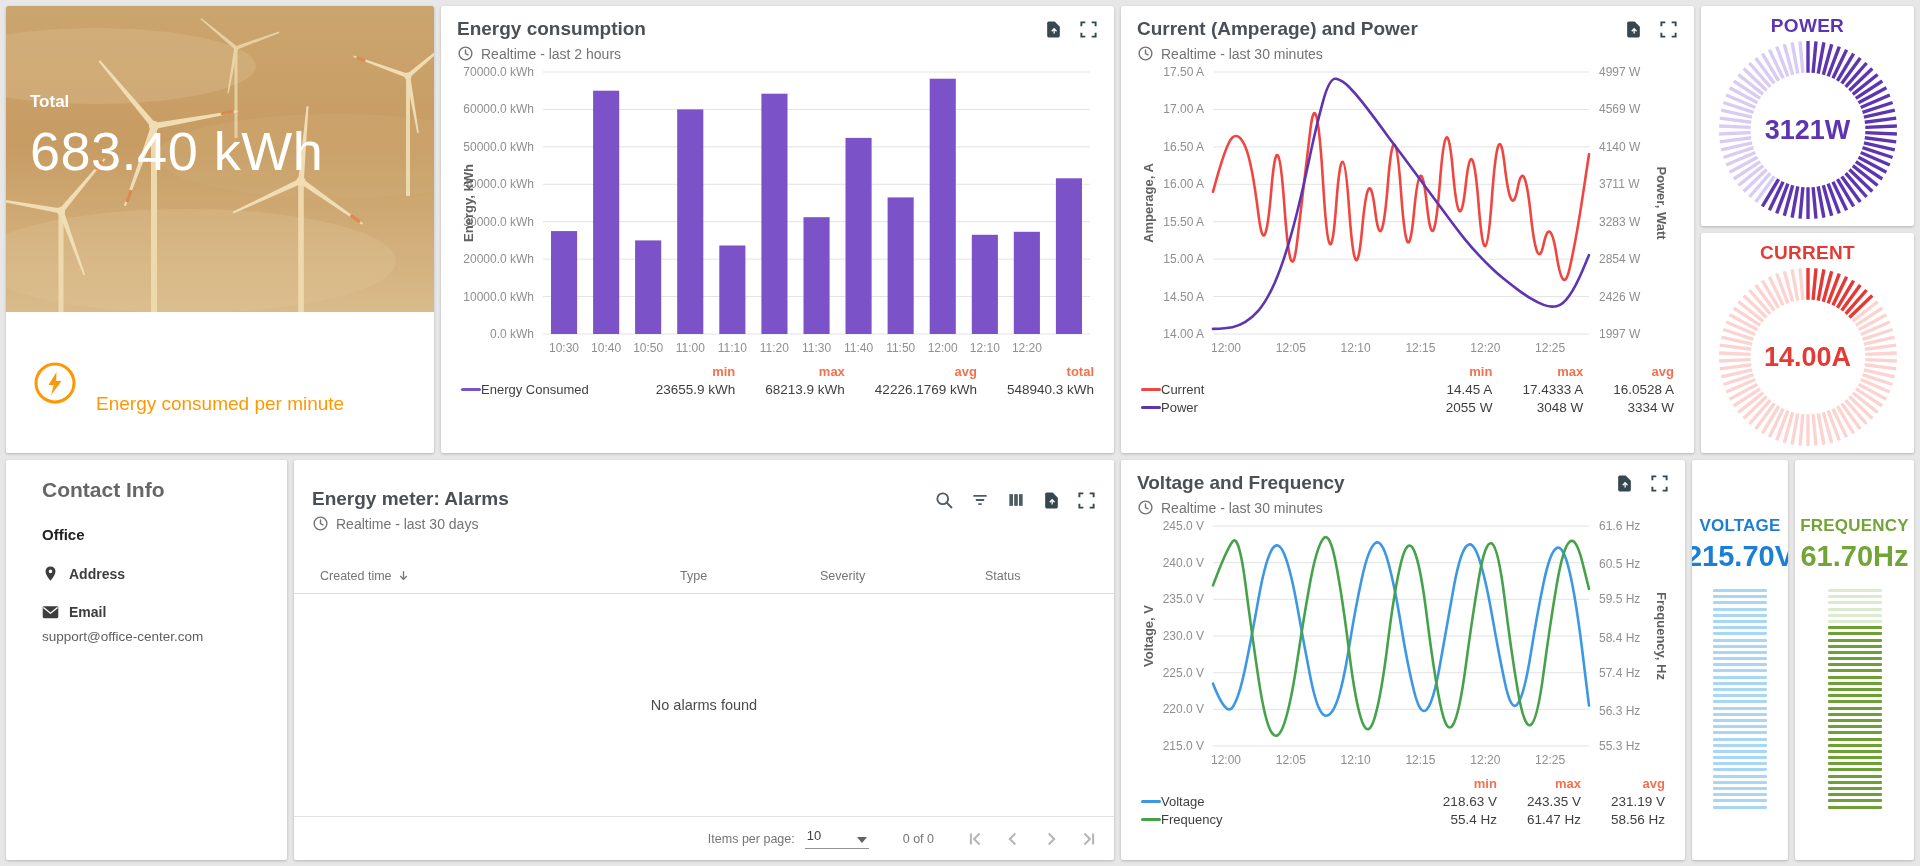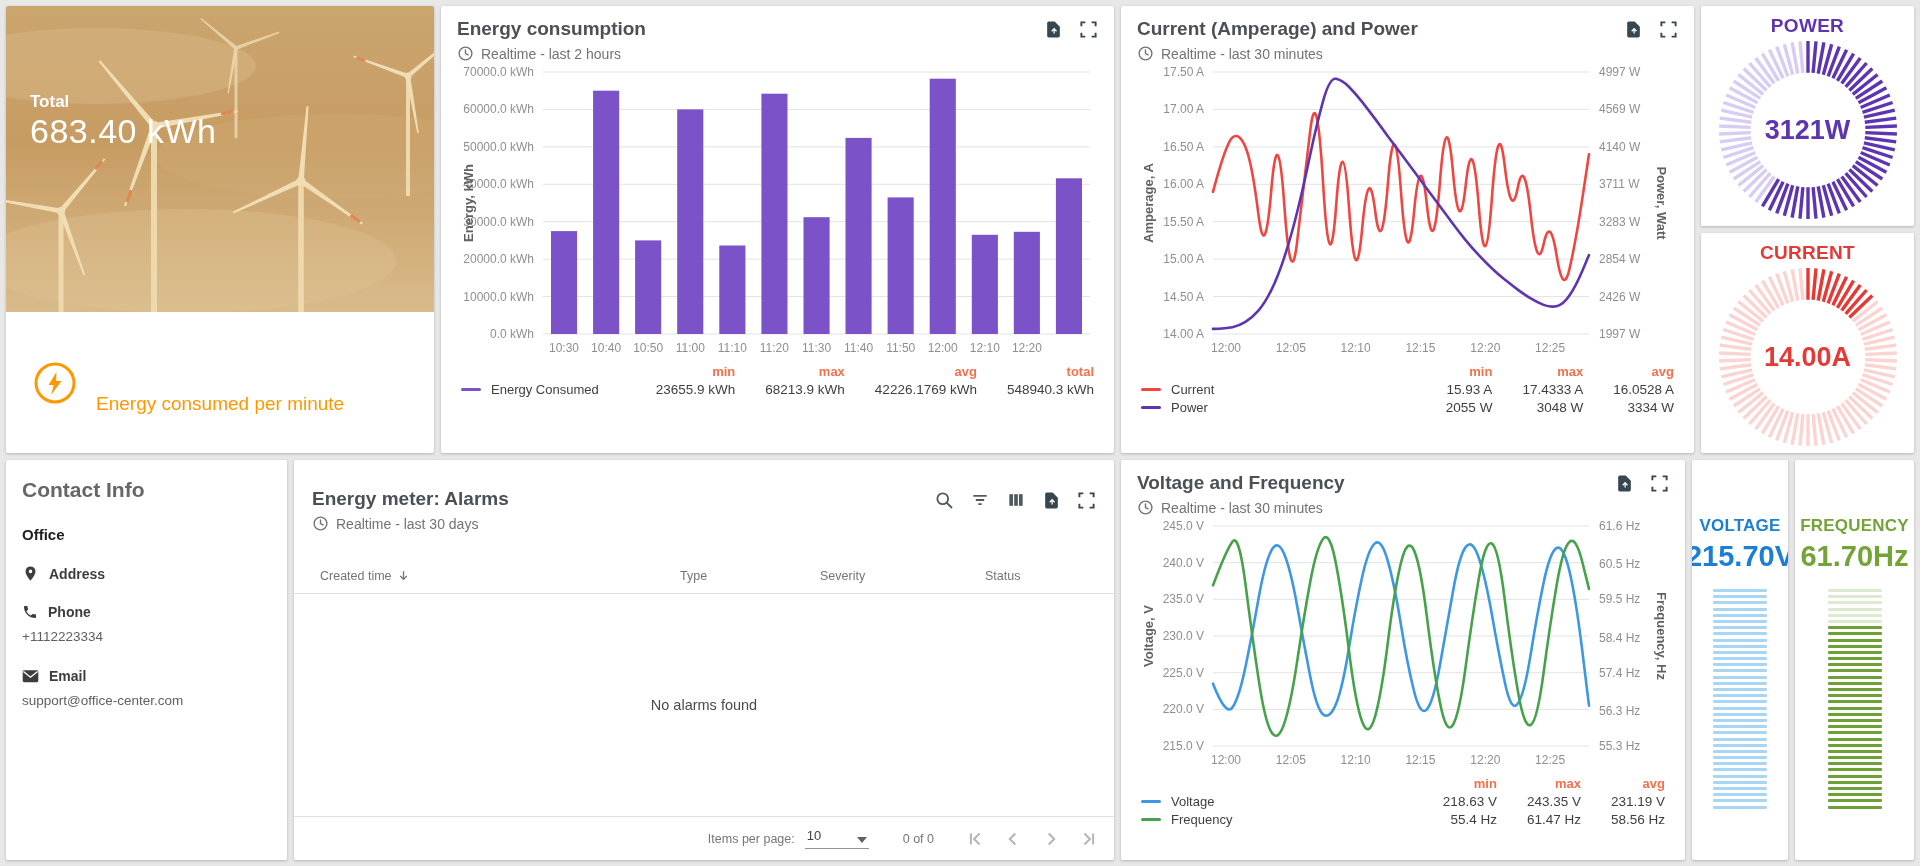--- a/index.html
+++ b/index.html
@@ -9,52 +9,52 @@
   .row1 { height:447px; }
   .row2 { flex:1; min-height:0; }
   .card { background:#fff; border-radius:2px; box-shadow:0 1px 3px rgba(0,0,0,.22); position:relative; overflow:hidden; }
 
   
   .total-card { width:428px; display:flex; flex-direction:column; }
   .photo { height:306px; position:relative; }
   .photo svg { display:block; width:100%; height:100%; }
   .photo-overlay { position:absolute; left:24px; top:86px; color:#fff; }
   .total-label { font-size:17px; font-weight:700; }
-  .total-value { font-size:34px; font-weight:300; letter-spacing:0.5px; }
+  .total-value { font-size:54px; font-weight:300; margin-top:8px; letter-spacing:0.5px; }
   .total-footer { flex:1; display:flex; align-items:center; gap:18px; padding:0 26px; }
   .total-footer-label { color:#ff9800; font-size:19px; font-weight:500;margin-top:42px; }
 
   
   .chart-card { padding:12px 16px 8px 16px; display:flex; flex-direction:column; }
   .card-head { display:flex; justify-content:space-between; align-items:flex-start; }
   .card-title { font-size:19px; font-weight:700; color:#4b5056; }
   .toolbar { display:flex; gap:16px; align-items:center; margin-top:2px; }
   .toolbar svg { display:block; cursor:pointer; }
   .subtitle { display:flex; align-items:center; gap:7px; margin-top:5px; color:#737373; font-size:14px; }
   .chart-area { width:100%; }
   .energy-chart-area, .cp-chart-area { height:298px; }
   .vf-chart-area { height:256px; }
   svg text { font-family:"Liberation Sans", sans-serif; }
 
   .legend { display:grid; margin-top:4px; padding:0 4px; row-gap:3px; align-items:center; }
   .lg-hdr { color:#f4714e; font-size:13px; font-weight:700; text-align:right; padding-left:30px; }
   .lg-val { color:#3f3f3f; font-size:13.5px; text-align:right; padding-left:30px; }
-  .lg-name { display:flex; align-items:center; gap:10px; color:#3f3f3f; font-size:13px; cursor:pointer; }
+  .lg-name { display:flex; align-items:center; color:#3f3f3f; font-size:13px; cursor:pointer; }
   .lg-swatch { width:20px; height:3px; border-radius:2px; display:inline-block; }
 
   
   .gauge-col { flex:1; display:flex; flex-direction:column; gap:7px; }
   .gauge-card { flex:1; display:flex; flex-direction:column; align-items:center; padding-top:9px; }
   .gauge-title { font-size:19px; font-weight:700; letter-spacing:0.3px; }
   .radial-wrap { position:relative; width:182px; height:182px; margin-top:2px; }
   .radial-wrap svg { position:absolute; inset:0; }
   .radial-value { position:absolute; inset:0; display:flex; align-items:center; justify-content:center; font-size:27px; font-weight:700; }
 
   
-  .contact-card { width:281px; padding:18px 16px; }
+  .contact-card { width:281px; padding:18px 36px; }
   .contact-title { font-size:21px; font-weight:700; color:#666; }
   .office-label { font-size:15px; font-weight:700; color:#212121; margin-top:24px; }
   .c-section { margin-top:22px; }
   .c-label-row { display:flex; align-items:center; gap:10px; font-size:14px; font-weight:700; color:#3d3d3d; }
   .c-value { margin-top:8px; color:#5f5f5f; font-size:13.5px; line-height:1.35; }
 
   
   .alarms-card { width:820px; padding:28px 0 0 0; display:flex; flex-direction:column; }
   .alarms-head { padding:0 18px; }
   .alarm-table-head { display:grid; grid-template-columns:360px 140px 165px 1fr; padding:0 18px 0 26px; margin-top:26px; border-bottom:1px solid #e0e0e0; height:36px; align-items:center; color:#757575; font-size:12.5px; }
@@ -308,21 +308,21 @@
           </svg></div>
       <div class="legend" style="grid-template-columns: 1fr repeat(3, auto);">
           <div></div>
           <div class="lg-hdr">min</div>
           <div class="lg-hdr">max</div>
           <div class="lg-hdr">avg</div>
           <div class="lg-name">
             <span class="lg-swatch" style="background: rgb(239, 70, 65);"></span>
             <span>Current</span>
           </div>
-          <div class="lg-val">15.93 A</div>
+          <div class="lg-val">14.45 A</div>
           <div class="lg-val">17.4333 A</div>
           <div class="lg-val">16.0528 A</div>
           <div class="lg-name">
             <span class="lg-swatch" style="background: rgb(94, 53, 177);"></span>
             <span>Power</span>
           </div>
           <div class="lg-val">2055 W</div>
           <div class="lg-val">3048 W</div>
           <div class="lg-val">3334 W</div>
         </div>
@@ -500,29 +500,20 @@
       <div class="c-section">
         <div class="c-label-row">
           <svg width="17" height="17" viewBox="0 0 24 24">
               <path d="M12 2a7 7 0 0 0-7 7c0 5.25 7 13 7 13s7-7.75 7-13a7 7 0 0 0-7-7zm0 9.5A2.5 2.5 0 1 1 14.5 9 2.5 2.5 0 0 1 12 11.5z" fill="#3d3d3d"></path>
             </svg>
           <span>Address</span>
         </div>
       </div>
       <div class="c-section">
         <div class="c-label-row">
-          <svg width="16" height="16" viewBox="0 0 24 24">
-              <path d="M6.6 10.8a15.1 15.1 0 0 0 6.6 6.6l2.2-2.2a1 1 0 0 1 1-.25 11.4 11.4 0 0 0 3.6.57 1 1 0 0 1 1 1V20a1 1 0 0 1-1 1A17 17 0 0 1 3 4a1 1 0 0 1 1-1h3.5a1 1 0 0 1 1 1 11.4 11.4 0 0 0 .57 3.6 1 1 0 0 1-.25 1z" fill="#3d3d3d"></path>
-            </svg>
-          <span>Phone</span>
-        </div>
-        <div class="c-value">+1112223334</div>
-      </div>
-      <div class="c-section">
-        <div class="c-label-row">
           <svg width="17" height="15" viewBox="0 0 24 20">
               <rect x="1" y="1" width="22" height="17" rx="2" fill="#3d3d3d"></rect>
               <path d="M2 3l10 8L22 3" fill="none" stroke="#fff" stroke-width="2"></path>
             </svg>
           <span>Email</span>
         </div>
         <div class="c-value">support@office-center.com</div>
       </div>
     </div>
 

